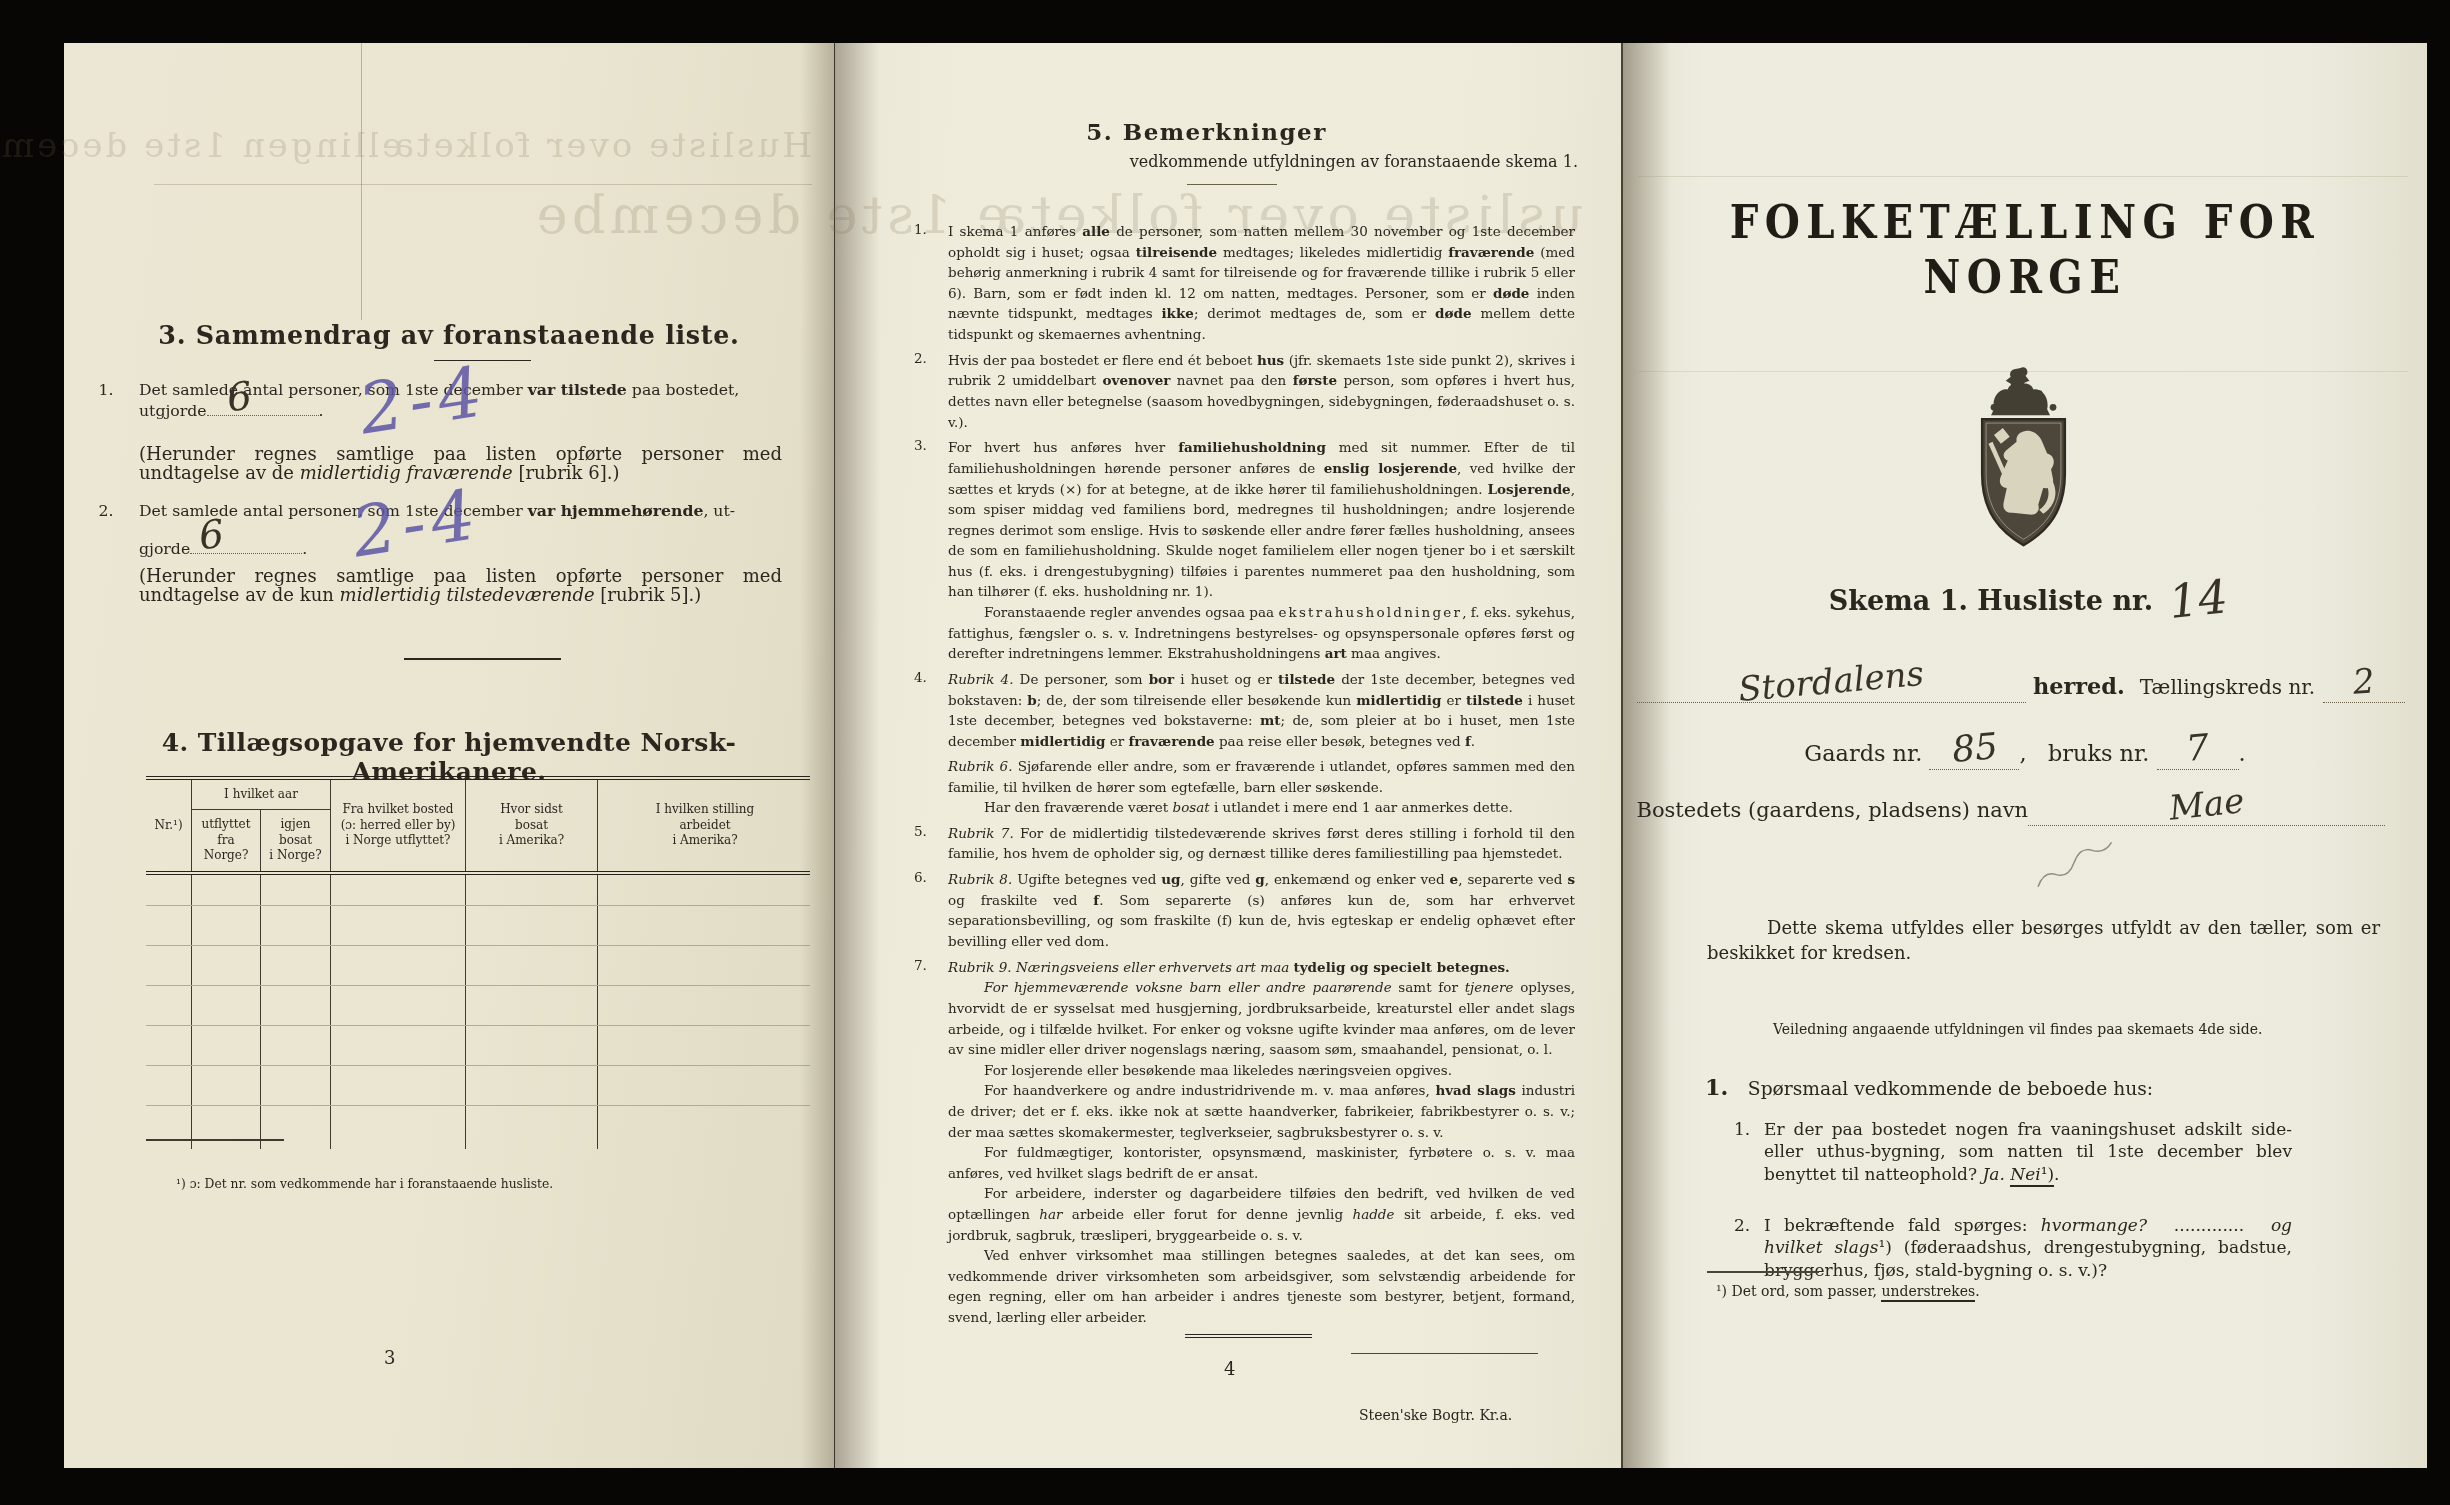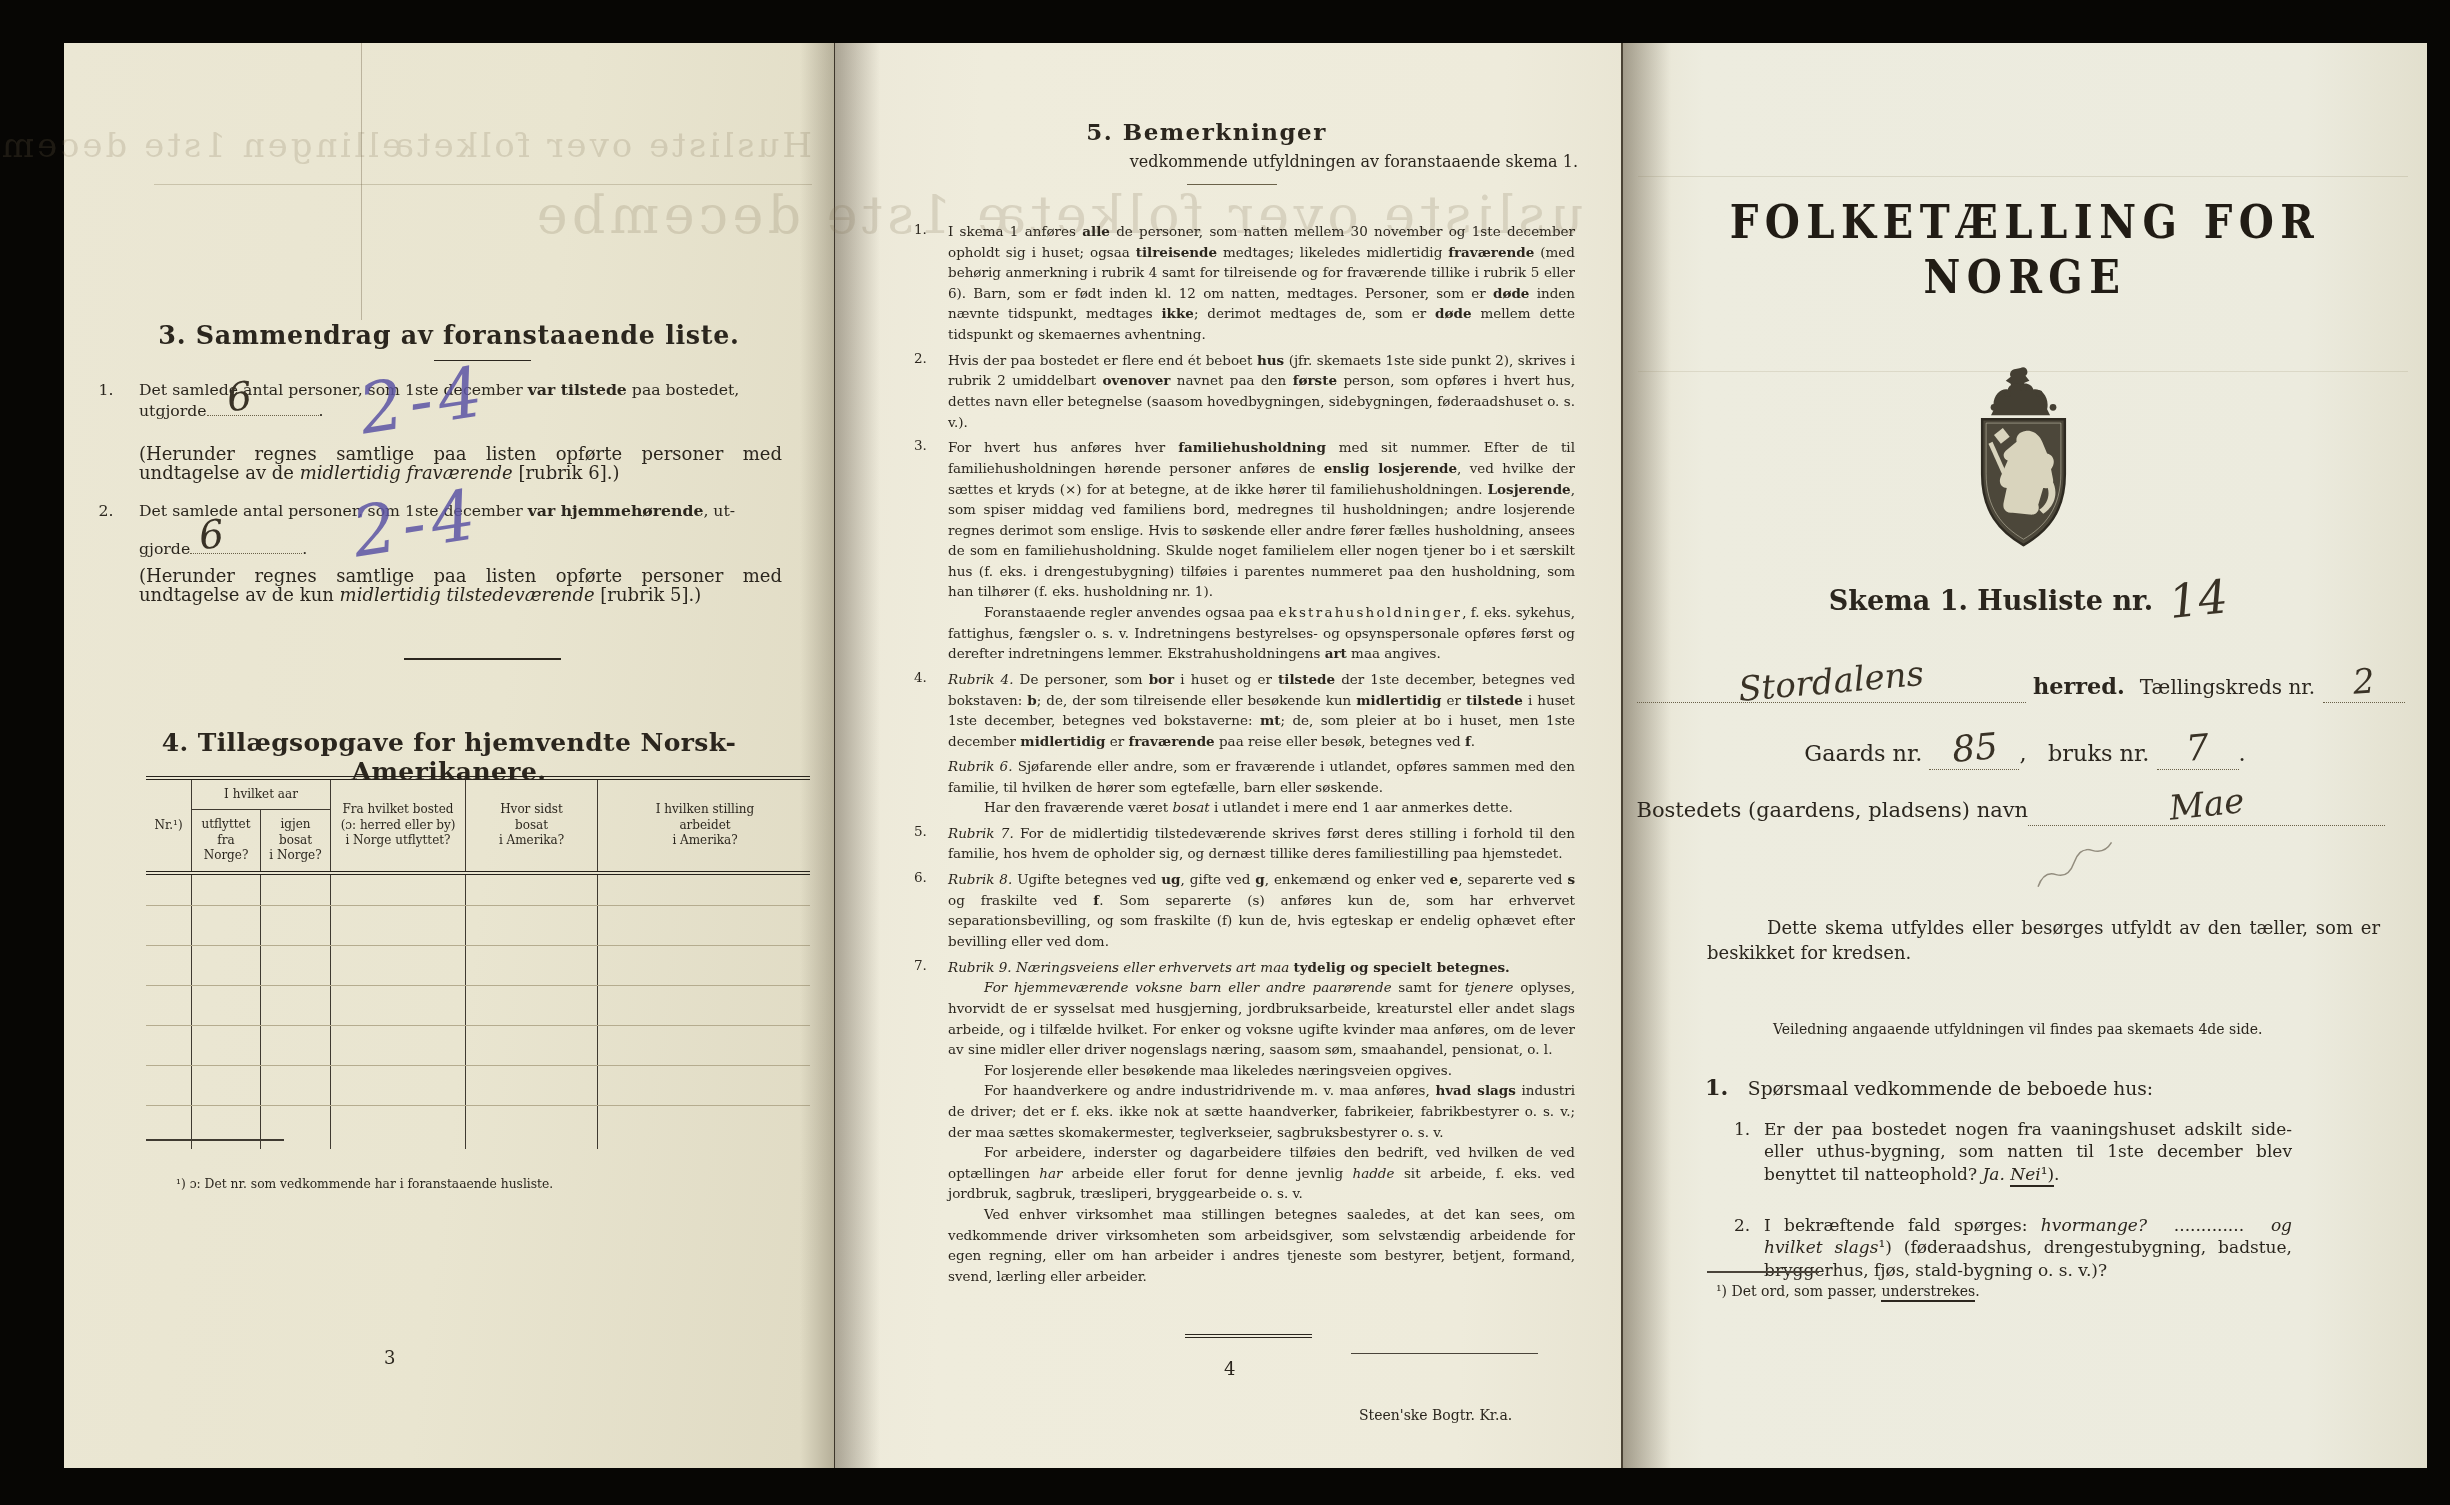--- a/index.html
+++ b/index.html
@@ -284,20 +284,21 @@
             <p class="bem-para"><span class="i">Rubrik 8.</span><span>  Ugifte betegnes ved </span><span class="b">ug</span><span>, gifte ved </span><span class="b">g</span><span>, enkemænd og enker ved </span><span class="b">e</span><span>, separerte ved </span><span class="b">s</span><span> og fraskilte ved </span><span class="b">f</span><span>.  Som separerte (s) anføres kun de, som har erhvervet separationsbevilling, og som fraskilte (f) kun de, hvis egteskap er endelig ophævet efter bevilling eller ved dom.</span></p>
           </div>
         </div>
         <div class="bem-item">
           <span class="bem-num">7.</span>
           <div class="bem-body">
             <p class="bem-para"><span class="i">Rubrik 9.  Næringsveiens eller erhvervets art maa </span><span class="b">tydelig og specielt betegnes.</span></p>
             <p class="bem-para ind"><span class="i">For hjemmeværende voksne barn eller andre paarørende</span><span> samt for </span><span class="i">tjenere</span><span> oplyses, hvorvidt de er sysselsat med husgjerning, jordbruksarbeide, kreaturstel eller andet slags arbeide, og i tilfælde hvilket.  For enker og voksne ugifte kvinder maa anføres, om de lever av sine midler eller driver nogenslags næring, saasom søm, smaahandel, pensionat, o. l.</span></p>
             <p class="bem-para ind"><span>For losjerende eller besøkende maa likeledes næringsveien opgives.</span></p>
             <p class="bem-para ind"><span>For haandverkere og andre industridrivende m. v. maa anføres, </span><span class="b">hvad slags</span><span> industri de driver; det er f. eks. ikke nok at sætte haandverker, fabrikeier, fabrikbestyrer o. s. v.;  der maa sættes skomakermester, teglverkseier, sagbruksbestyrer o. s. v.</span></p>
+            <p class="bem-para ind"><span>For fuldmægtiger, kontorister, opsynsmænd, maskinister, fyrbøtere o. s. v. maa anføres, ved hvilket slags bedrift de er ansat.</span></p>
             <p class="bem-para ind"><span>For arbeidere, inderster og dagarbeidere tilføies den bedrift, ved hvilken de ved optællingen </span><span class="i">har</span><span> arbeide eller forut for denne jevnlig </span><span class="i">hadde</span><span> sit arbeide, f. eks. ved jordbruk, sagbruk, træsliperi, bryggearbeide o. s. v.</span></p>
             <p class="bem-para ind"><span>Ved enhver virksomhet maa stillingen betegnes saaledes, at det kan sees, om vedkommende driver virksomheten som arbeidsgiver, som selvstændig arbeidende for egen regning, eller om han arbeider i andres tjeneste som bestyrer, betjent, formand, svend, lærling eller arbeider.</span></p>
             <p class="bem-para ind"></p>
           </div>
         </div>
       </div>
 
     <div class="abs" style="left:350px;top:1291px;width:127px;border-top:1.5px solid #2b261e;border-bottom:0.7px solid #2b261e;height:2.2px;"></div>
     <div class="abs pageno m-pageno">4</div>
     <div class="abs m-printrule"></div>

